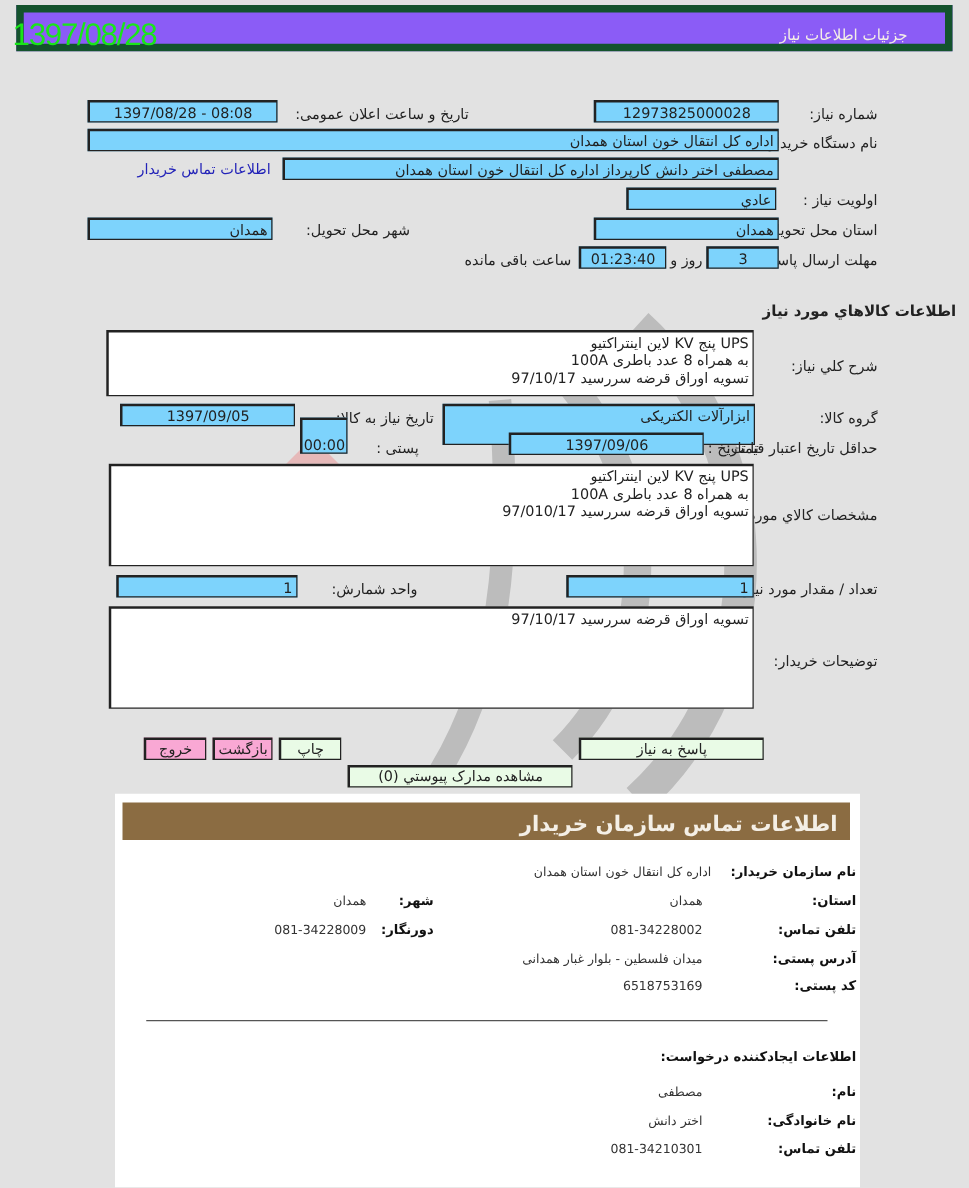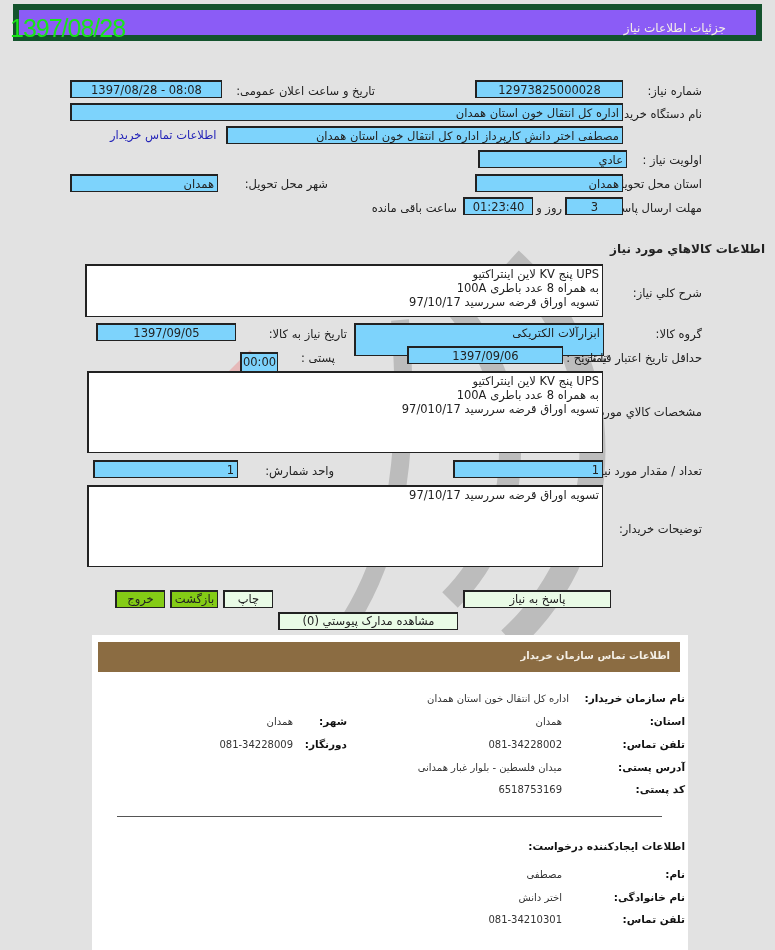--- a/index.html
+++ b/index.html
@@ -36,28 +36,28 @@
   textarea, .ta {
     background: #fff; border: 1px solid #222; border-top-width: 2px; border-left-width: 2px;
     direction: rtl; text-align: right; font-size: 11.5px; line-height: 14px; padding: 1px 3px;
     white-space: pre-line; overflow: hidden; font-family: "DejaVu Sans", sans-serif;
   }
   .btn {
     border: 1px solid #222; border-top-width: 2px; border-left-width: 2px;
     font-size: 11.5px; text-align: center; line-height: 15px; cursor: pointer; white-space: nowrap; overflow: hidden;
   }
   .btn-green { background: #e9fbe6; }
-  .btn-pink { background: #84cc16; }
+  .btn-pink { background: #f9a8d4; }
   .panel {
     left: 92px; top: 635px; width: 596px; height: 315px; background: #fff;
   }
   .panel-bar {
     left: 98px; top: 642px; width: 582px; height: 30px; background: #8b6c42;
   }
-  .panel-bar-title { right: 10px; top: 8px; color: #f4efe6; font-weight: bold; font-size: 10px; direction: rtl; }
+  .panel-bar-title { right: 10px; top: 8px; color: #f4efe6; font-weight: bold; font-size: 17px; direction: rtl; }
   .pl { direction: rtl; font-weight: bold; font-size: 10.5px; color: #111; white-space: nowrap; }
   .pv { direction: rtl; font-size: 10px; color: #333; white-space: nowrap; }
   .divider { left: 117px; top: 816px; width: 545px; height: 1px; background: #555; }
   .watermark { left: 150px; top: 240px; width: 500px; height: 420px; pointer-events: none; opacity: .35; }
 </style>
 </head>
 <body>
 
 <svg class="abs watermark" viewBox="0 0 500 420">
   <path d="M360 20 C470 120 470 300 360 400" stroke="#777" stroke-width="26" fill="none"></path>
@@ -77,21 +77,21 @@
 <div class="abs box center" style="left:70px; top:80px; width:152px; height:18px;">1397/08/28 - 08:08</div>
 
 <span class="abs lbl" style="right:73px; top:107px;">نام دستگاه خریدار:</span>
 <div class="abs box rtl" style="left:70px; top:103px; width:553px; height:18px;">اداره کل انتقال خون استان همدان</div>
 
 <span class="abs lbl" style="right:153px; top:129px; right:153px;">ایجاد کننده درخواست:</span>
 <div class="abs box rtl" style="left:226px; top:126px; width:397px; height:18px;">مصطفی اختر دانش کارپرداز اداره کل انتقال خون استان همدان</div>
 <span class="abs link" style="left:110px; top:128px;">اطلاعات تماس خریدار</span>
 
 <span class="abs lbl" style="right:73px; top:153px;">اولویت نیاز :</span>
-<div class="abs box rtl" style="left:478px; top:150px; width:149px; height:18px;">عادي</div>
+<div class="abs box rtl" style="left:501px; top:150px; width:120px; height:18px;">عادي</div>
 
 <span class="abs lbl" style="right:73px; top:177px;">استان محل تحویل:</span>
 <div class="abs box rtl" style="left:475px; top:174px; width:148px; height:18px;">همدان</div>
 <span class="abs lbl" style="right:447px; top:177px;margin-left:16px;">شهر محل تحویل:</span>
 <div class="abs box rtl" style="left:70px; top:174px; width:148px; height:18px;">همدان</div>
 
 <span class="abs lbl" style="right:73px; top:201px;">مهلت ارسال پاسخ:</span>
 <div class="abs box center" style="left:565px; top:197px; width:58px; height:18px;">3</div>
 <span class="abs lbl" style="right:213px; top:201px;">روز و</span>
 <div class="abs box center" style="left:463px; top:197px; width:70px; height:18px;">01:23:40</div>
@@ -106,21 +106,21 @@
 
 <span class="abs lbl" style="right:73px; top:327px;">گروه کالا:</span>
 <div class="abs box rtl" style="left:354px; top:323px; width:250px; height:33px;">ابزارآلات الکتریکی</div>
 <span class="abs lbl" style="right:428px; top:327px;">تاریخ نیاز به کالا:</span>
 <div class="abs box center" style="left:96px; top:323px; width:140px; height:18px;">1397/09/05</div>
 
 <span class="abs lbl" style="right:73px; top:351px;">حداقل تاریخ اعتبار قیمت:</span>
 <span class="abs lbl" style="right:168px; top:351px;">تا تاریخ :</span>
 <div class="abs box center" style="left:407px; top:346px; width:156px; height:18px;">1397/09/06</div>
 <span class="abs lbl" style="right:440px; top:351px;">پستی :</span>
-<div class="abs box center" style="left:240px; top:352px; width:38px; height:25px; padding:1px 0;">00:00</div>
+<div class="abs box center" style="left:240px; top:334px; width:38px; height:25px; padding:13px 0;">00:00</div>
 
 <span class="abs lbl" style="right:73px; top:405px;">مشخصات کالاي مورد نياز:</span>
 <div class="abs ta" style="left:87px; top:371px; width:516px; height:82px;">UPS پنج KV لاین اینتراکتیو
 به همراه 8 عدد باطری 100A
 تسویه اوراق قرضه سررسید 97/010/17</div>
 
 <span class="abs lbl" style="right:73px; top:464px;">تعداد / مقدار مورد نیاز:</span>
 <div class="abs box rtl" style="left:453px; top:460px; width:150px; height:18px;">1</div>
 <span class="abs lbl" style="right:441px; top:464px;">واحد شمارش:</span>
 <div class="abs box rtl" style="left:93px; top:460px; width:145px; height:18px;">1</div>

